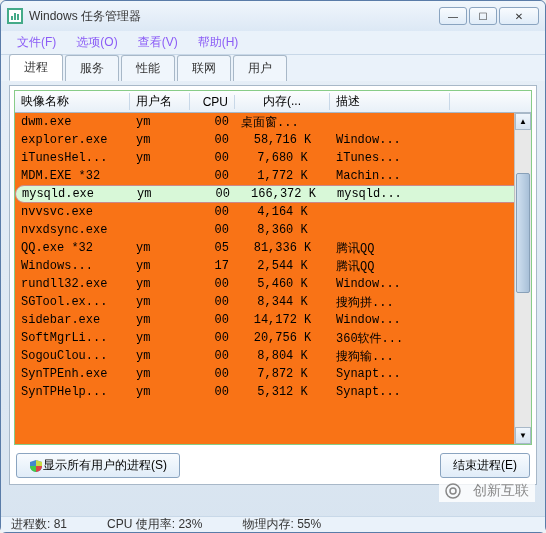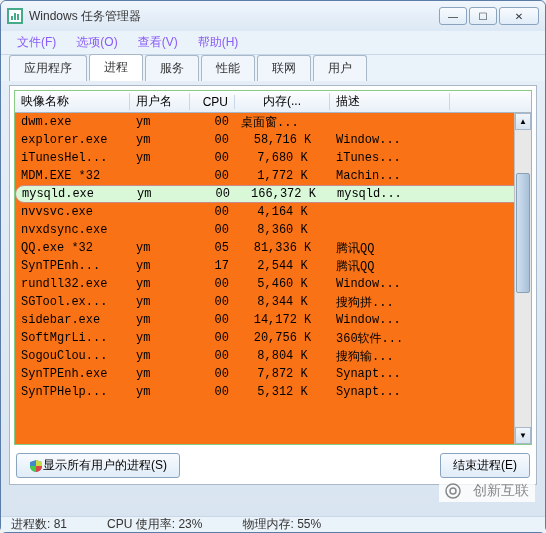--- a/index.html
+++ b/index.html
@@ -62,21 +62,20 @@
   </div>
 
   <div class="menubar">
     <span class="menu-item">文件(F)</span>
     <span class="menu-item">选项(O)</span>
     <span class="menu-item">查看(V)</span>
     <span class="menu-item">帮助(H)</span>
   </div>
 
   <div class="tabs">
-    <div class="tab">应用程序</div>
     <div class="tab active">进程</div>
     <div class="tab">服务</div>
     <div class="tab">性能</div>
     <div class="tab">联网</div>
     <div class="tab">用户</div>
   </div>
 
   <div class="content">
     <div class="table-wrap">
       <div class="thead">
@@ -136,21 +135,21 @@
             <div class="td c-desc"></div>
           </div>
           <div class="tr">
             <div class="td c-name">QQ.exe *32</div>
             <div class="td c-user">ym</div>
             <div class="td c-cpu">05</div>
             <div class="td c-mem">81,336 K</div>
             <div class="td c-desc">腾讯QQ</div>
           </div>
           <div class="tr">
-            <div class="td c-name">SynTPEnh...</div>
+            <div class="td c-name">Windows...</div>
             <div class="td c-user">ym</div>
             <div class="td c-cpu">17</div>
             <div class="td c-mem">2,544 K</div>
             <div class="td c-desc">腾讯QQ</div>
           </div>
           <div class="tr">
             <div class="td c-name">rundll32.exe</div>
             <div class="td c-user">ym</div>
             <div class="td c-cpu">00</div>
             <div class="td c-mem">5,460 K</div>

